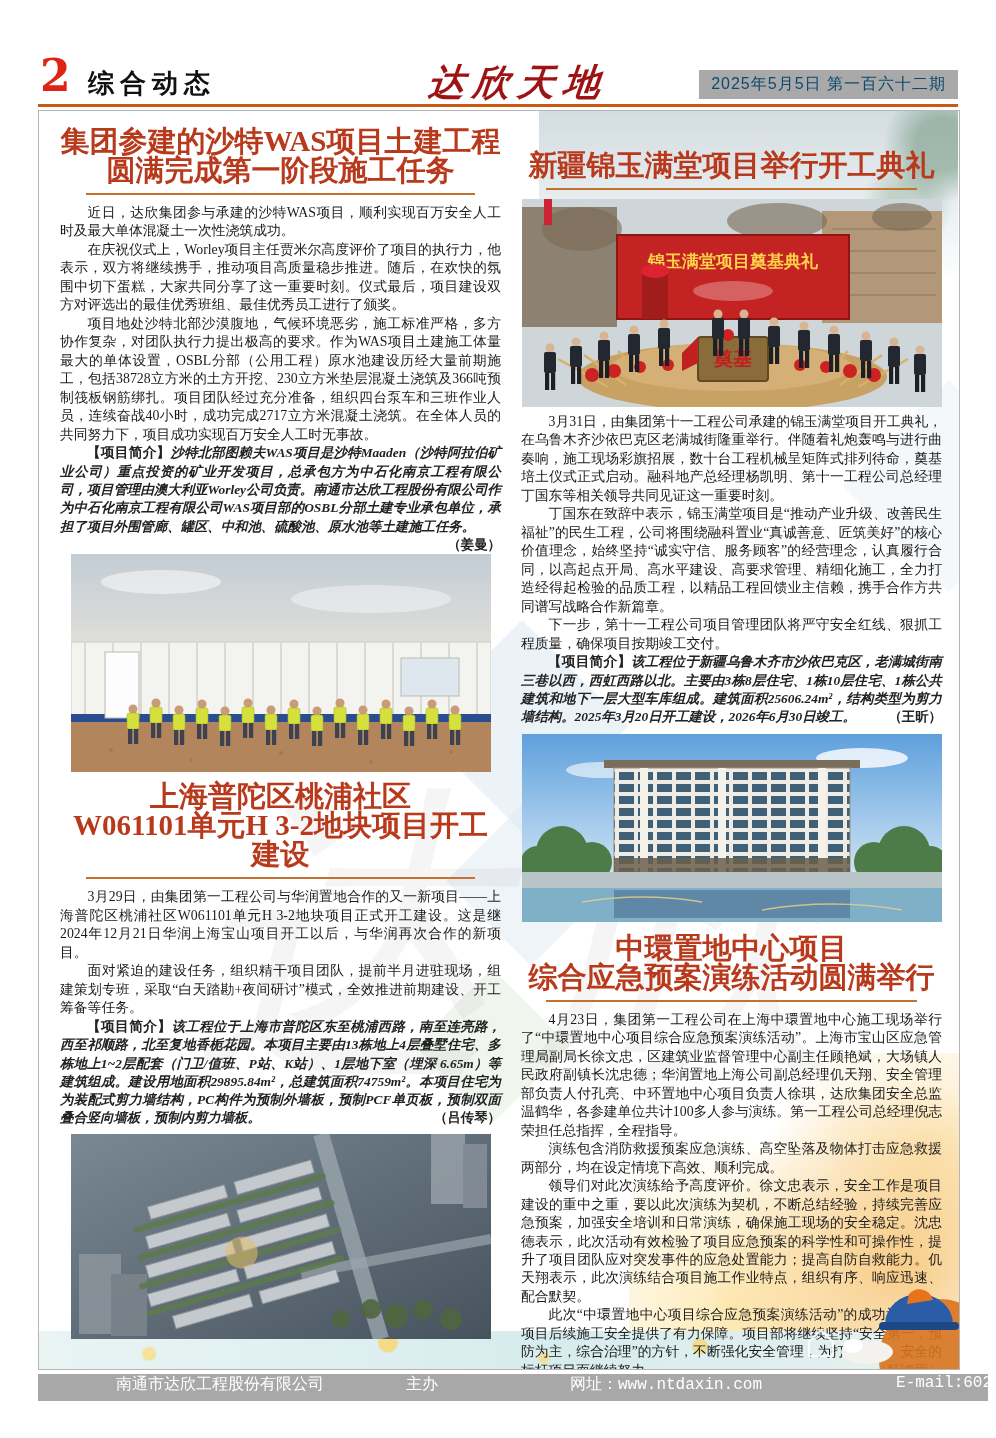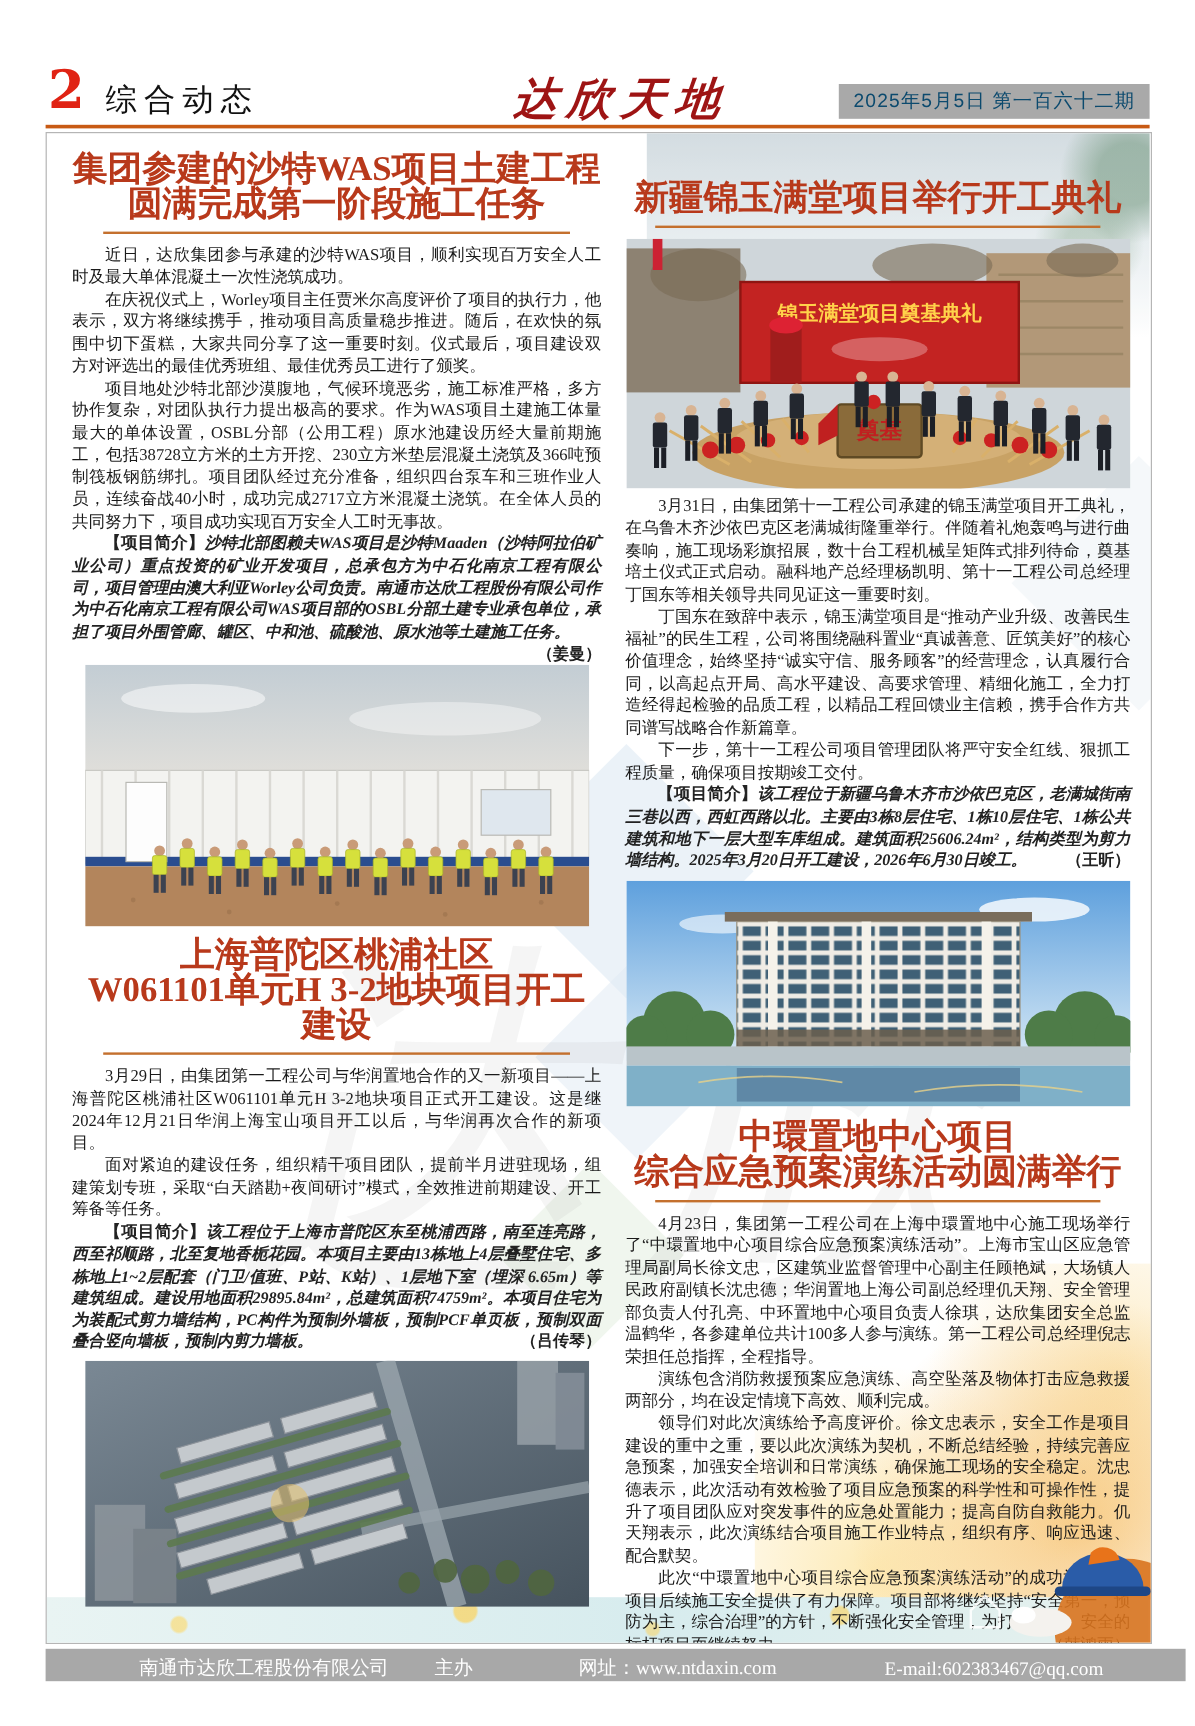--- a/index.html
+++ b/index.html
@@ -2,21 +2,21 @@
 <html><head>
 <meta charset="utf-8">
 <style>
   html,body{margin:0;padding:0;background:#fff;}
   .sheet{position:relative;width:996px;height:1438px;background:#fff;overflow:hidden;
          font-family:"Liberation Serif","DejaVu Serif",serif;}
   
   .topbar{position:absolute;left:38px;top:58px;width:920px;height:46px;}
   .pagenum{position:absolute;left:2px;top:-6px;font-size:44px;font-weight:bold;color:#e02314;
            font-family:"DejaVu Serif",serif;line-height:48px;}
-  .section{position:absolute;left:50px;top:8px;font-size:26px;font-weight:normal;color:#111;letter-spacing:6px;}
+  .section{position:absolute;left:50px;top:8px;font-size:26px;font-weight:bold;color:#111;letter-spacing:6px;}
   .masthead{position:absolute;left:330px;top:0;width:300px;text-align:center;font-size:37px;font-weight:bold;
             font-style:italic;color:#9e1414;letter-spacing:8px;transform:skewX(-6deg);}
   .datebox{position:absolute;right:0;top:12px;background:#a9a9a9;color:#0c4a6e;font-family:"Liberation Sans","DejaVu Sans",sans-serif;
            font-size:16px;padding:4px 12px;letter-spacing:1px;}
   .headrule{position:absolute;left:38px;top:104px;width:920px;height:3px;background:#c85a14;}
   
   .content-box{position:absolute;left:38px;top:110px;width:920px;height:1258px;border:1px solid #b5b5b5;
                overflow:hidden;background:#fff;}
   
   .hero-fade{position:absolute;left:500px;top:0;width:419px;height:170px;z-index:0;
@@ -52,21 +52,21 @@
   .art-title{color:#b8391b;text-align:center;font-weight:bold;font-size:29px;line-height:29px;margin:10px 0 0;}
   .trule{height:2px;background:#c4702e;width:88%;margin:8px auto 9px;}
   .body-p{margin:0;font-size:13.8px;line-height:1.34;text-align:justify;text-indent:2em;color:#1a1a1a;}
   .brief{margin:0;font-size:13.4px;line-height:1.36;text-align:justify;text-indent:2em;color:#222;
          font-style:italic;font-weight:bold;}
   .brief b{font-style:normal;font-family:"Liberation Sans","DejaVu Sans",sans-serif;font-size:13.8px;}
   .byline{float:right;font-style:normal;}
   .photo{display:block;margin:7px auto 6px;border:0;}
   
   .footer-bar{position:absolute;left:38px;top:1374px;width:950px;height:27px;background:#a8a8a8;color:#fff;
-     font-family:Liberation Serif, serif;font-size:16px;display:flex;align-items:flex-end;}
+     font-family:Liberation Mono, monospace;font-size:16px;display:flex;align-items:flex-start;gap:44px;}
   .footer-bar span{white-space:nowrap;}
   .f-company{margin-left:78px;}
   .f-role{margin-left:38px;}
   .f-web{margin-left:88px;}
   .f-mail{margin-left:90px;}
 </style>
 </head>
 <body>
 
 <div class="sheet">

